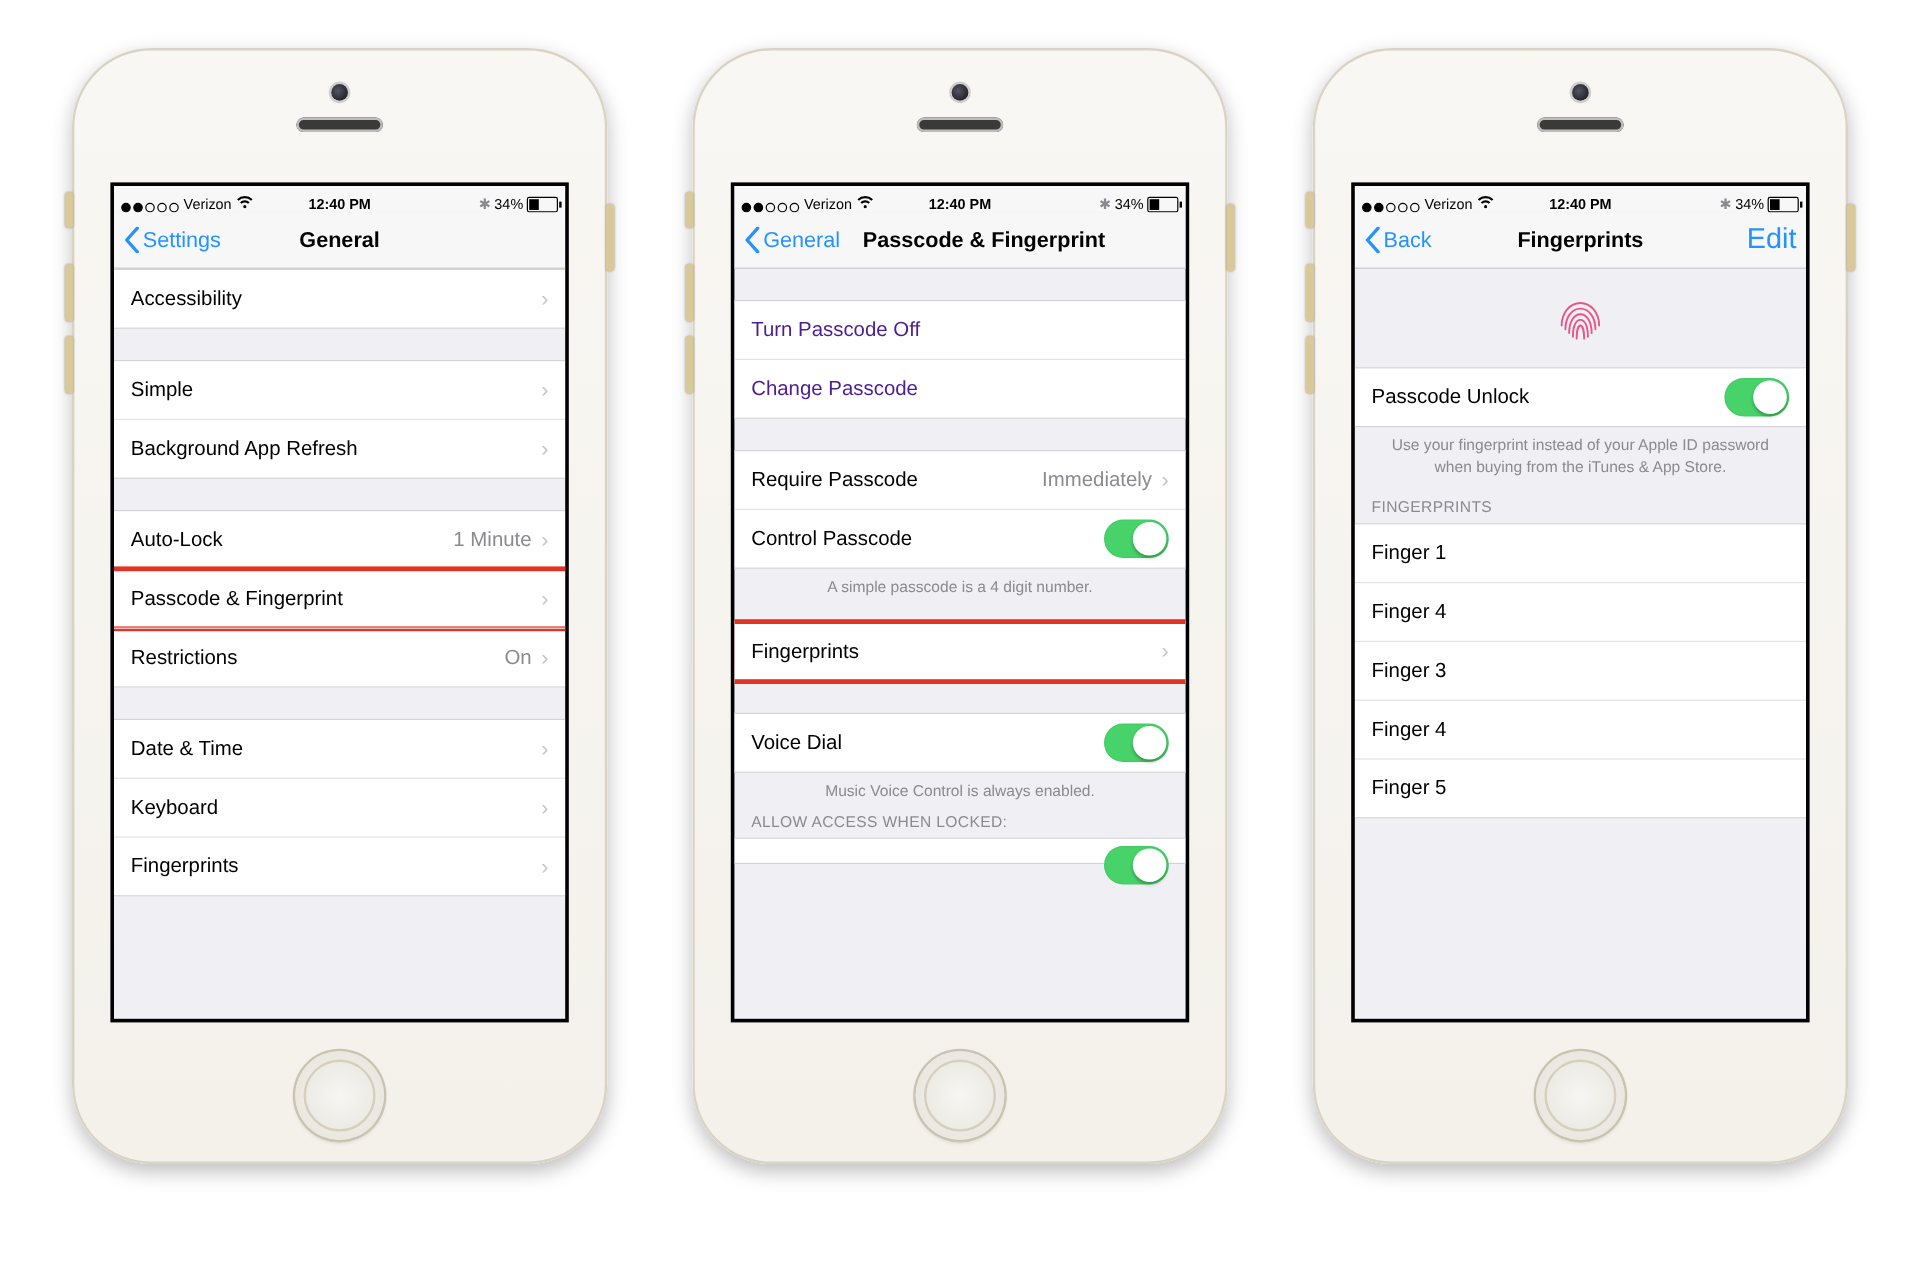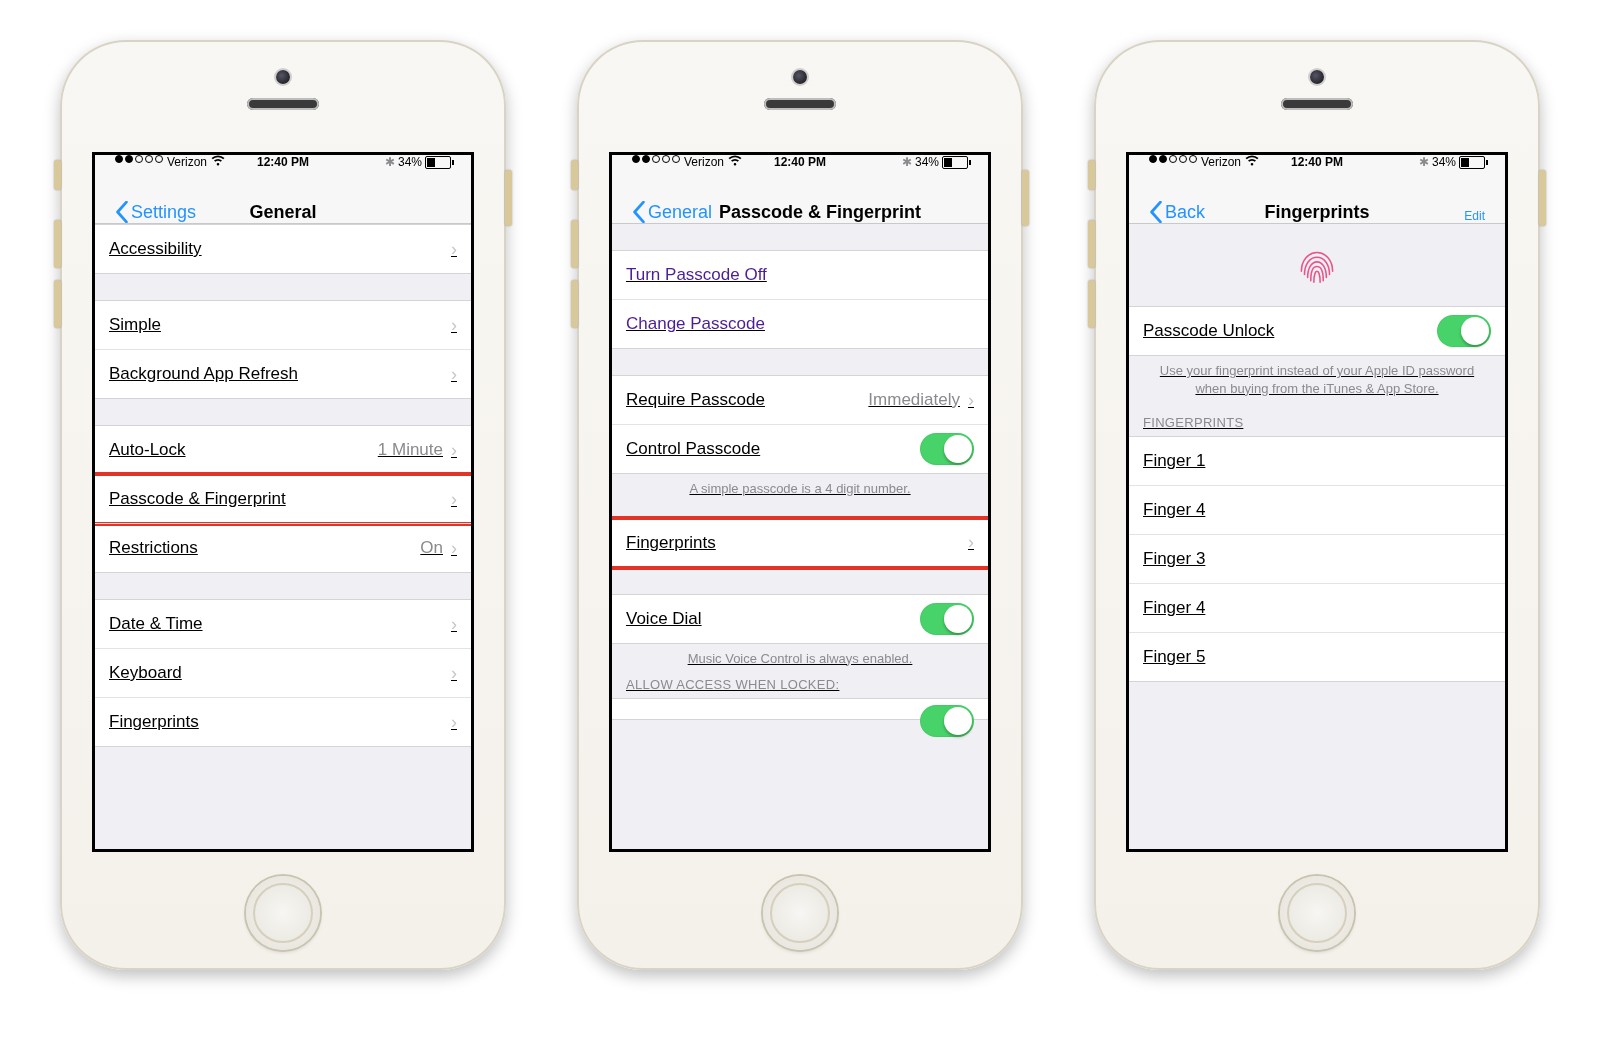--- a/index.html
+++ b/index.html
@@ -24,40 +24,40 @@
   
   .home{position:absolute;left:50%;bottom:20px;width:74px;height:74px;margin-left:-37px;border-radius:50%;
         background:radial-gradient(circle,#f7f6f3,#e4e1d7);
         box-shadow:0 0 0 2px #c9c3b1,0 2px 4px rgba(0,0,0,.15);}
   .home::after{content:"";position:absolute;left:7px;top:7px;right:7px;bottom:7px;border-radius:50%;
         border:2px solid #d5cfbe;}
   
   .screen{position:absolute;left:32px;right:32px;top:112px;bottom:118px;background:#efeff4;
           border:3px solid #000;overflow:hidden;font-size:17px;color:#000;}
   
-  .status{height:22px;background:#f7f7f8;display:flex;align-items:flex-start;padding:0 20px;font-size:12px;color:#000;position:relative;}
+  .status{height:22px;background:#f7f7f8;display:flex;align-items:flex-end;padding:0 6px;font-size:12px;color:#000;position:relative;}
   .dots{display:flex;gap:2px;margin-right:4px;}
   .dot{width:6px;height:6px;border-radius:50%;border:1px solid #000;}
   .dot.fill{background:#000;}
   .wifi{margin-left:4px;}
   .clock{position:absolute;left:0;right:0;text-align:center;font-weight:600;}
   .batt{margin-left:auto;display:flex;align-items:center;gap:3px;}
   .batt .bicon{width:24px;height:11px;border:1px solid #000;border-radius:2px;position:relative;}
   .batt .bicon::after{content:"";position:absolute;right:-4px;top:3px;width:2px;height:5px;background:#000;}
   .batt .bicon .lvl{position:absolute;left:1px;top:1px;bottom:1px;width:34%;background:#000;}
   
-  .nav{height:46px;background:#f7f7f8;border-bottom:1px solid #c9c9cd;display:flex;align-items:flex-end;
-       position:relative;padding:0 20px;}
+  .nav{height:46px;background:#f7f7f8;border-bottom:1px solid #c9c9cd;display:flex;align-items:center;
+       position:relative;padding:0 8px;}
   .nav .back{display:flex;align-items:center;color:#2493ff;font-size:18px;}
   .nav .back svg{width:14px;height:22px;margin-right:2px;}
   .nav .ttl{position:absolute;left:0;right:0;text-align:center;font-weight:700;font-size:18px;pointer-events:none;}
   .nav .ttl.offset{padding-left:40px;} 
-  .nav .edit{margin-left:auto;color:#2493ff;font-size:12px;}
-  
-  .body{height:calc(100% - 68px);overflow:hidden;text-decoration:underline;}
+  .nav .edit{margin-left:auto;color:#2493ff;font-size:24px;}
+  
+  .body{height:calc(100% - 68px);overflow:hidden;}
   .gap{height:26px;}
   .gap.sm{height:16px;}
   .header-text{font-size:13px;color:#8a8a8f;padding:6px 14px 6px;text-transform:uppercase;letter-spacing:.3px;}
   .footer-text{font-size:13px;color:#8a8a8f;padding:6px 14px 4px;line-height:1.35;text-align:center;}
   .cells{background:#fff;border-top:1px solid #d4d4d8;border-bottom:1px solid #d4d4d8;}
   .cell{display:flex;align-items:center;height:48px;padding:0 14px;position:relative;}
   .cell + .cell{border-top:1px solid #e3e3e7;}
   .cell.link{color:#4c1d95;}
   .cell .label{flex:0 0 auto;}
   .cell .val{margin-left:auto;color:#8a8a8f;margin-right:8px;}

